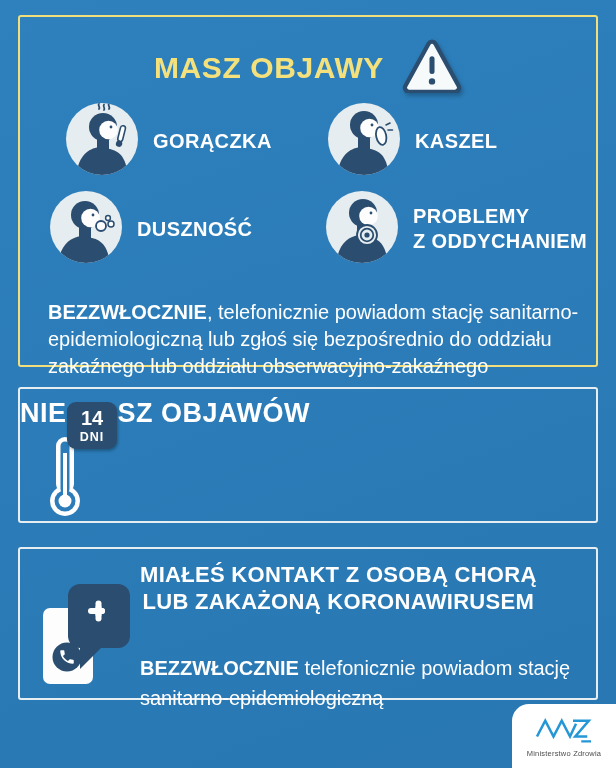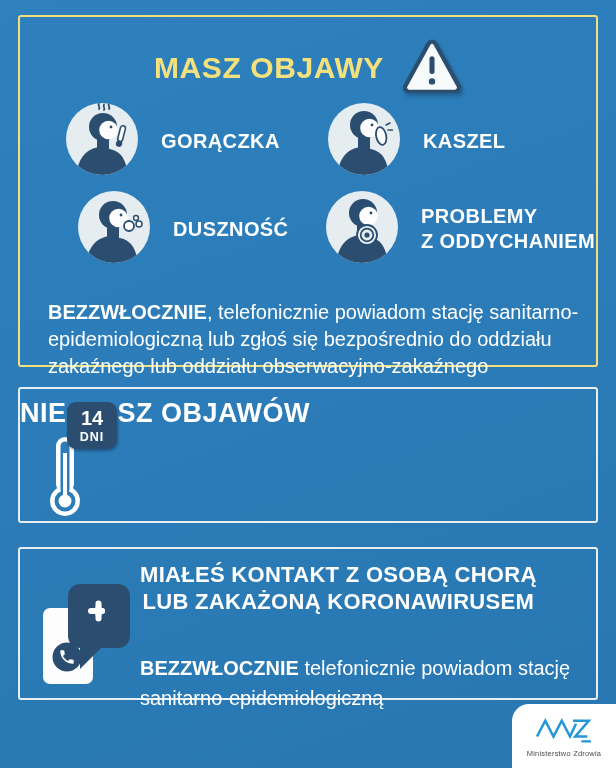--- a/index.html
+++ b/index.html
@@ -10,23 +10,23 @@
   }
   .boxed{position:absolute;box-sizing:border-box;border-radius:3px;}
   
   #sec-symptoms{left:18px;top:15px;width:580px;height:352px;border:2px solid #f2de7b;}
   #sec-symptoms .hdr{margin-top:21px;display:flex;align-items:center;justify-content:center;gap:18px;}
   .sec1-title{font-size:30px;font-weight:bold;color:#f4e17c;letter-spacing:.6px;}
   .warn-svg{filter:drop-shadow(2px 3px 2px rgba(16,48,77,.40));}
   .symptom{position:absolute;display:flex;align-items:center;gap:15px;}
   .sym-fever{left:46px;top:86px;}
   .sym-cough{left:308px;top:86px;text-align:right;}
-  .sym-dysp{left:58px;top:174px;}
+  .sym-dysp{left:30px;top:174px;}
   .sym-breath{left:306px;top:174px;}
-  .sym-label{font-size:20px;font-weight:bold;color:#fff;letter-spacing:.4px;line-height:25px;margin-left:8px;}
+  .sym-label{font-size:20px;font-weight:bold;color:#fff;letter-spacing:.4px;line-height:25px;}
   .instruction{position:absolute;left:28px;top:262px;width:536px;font-size:20px;line-height:27px;color:#fff;}
   .instruction b{font-weight:bold;}
   
   #sec-nosym{left:18px;top:387px;width:580px;height:136px;border:2px solid #e7eef2;}
   .sec2-title{margin-top:9px;text-align:left;font-size:27px;font-weight:bold;letter-spacing:.5px;}
   .thermo{position:absolute;left:25px;top:46px;}
   .badge14{
     position:absolute;left:47px;top:13px;width:50px;height:47px;border-radius:9px;
     background:#2b4d6f;box-shadow:1px 2px 3px rgba(0,0,0,.28);
     display:flex;flex-direction:column;align-items:center;justify-content:center;

